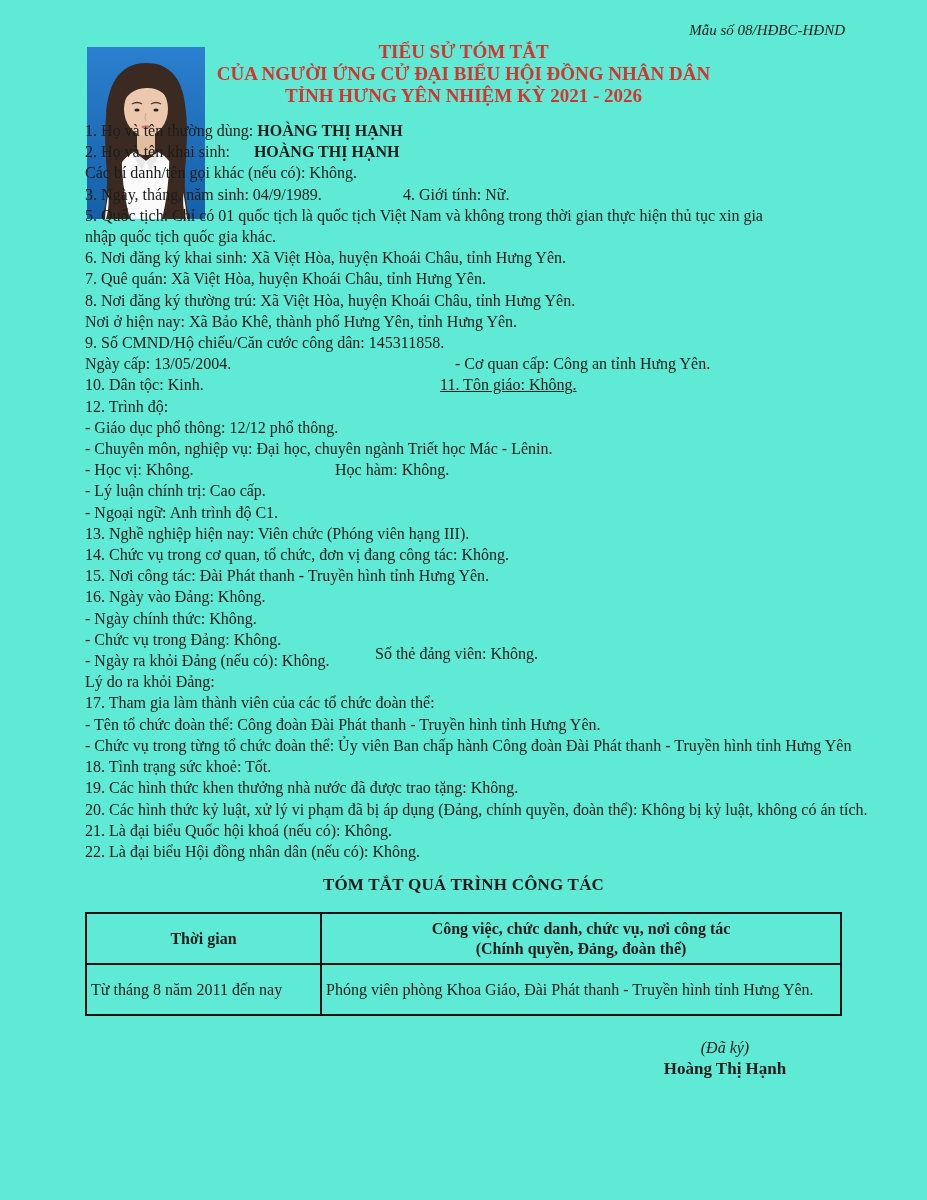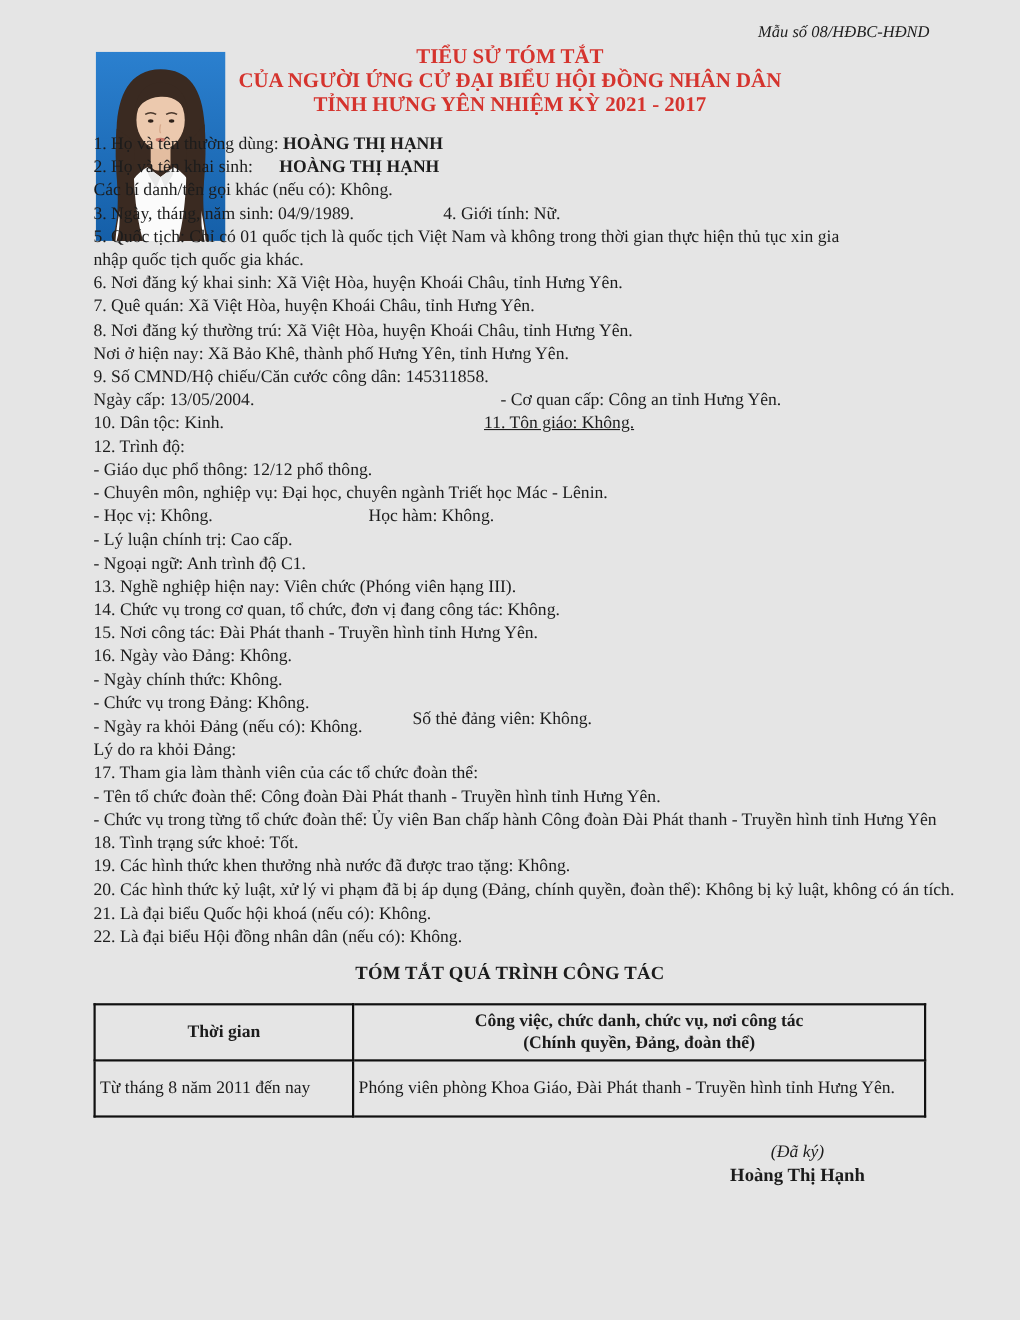--- a/index.html
+++ b/index.html
@@ -1,19 +1,19 @@
 <!DOCTYPE html>
 <html><head>
 <meta charset="utf-8">
 <style>
   html,body{margin:0;padding:0;background:#ffffff;}
   .page{
     position:relative;
     width:927px;height:1200px;
-    background:#e5e5e5;
+    background:#5eead4;
     font-family:"Liberation Serif","DejaVu Serif",serif;
     font-size:16px;color:#1c1c1c;
     overflow:hidden;
   }
   .form-code{
     position:absolute;top:22px;right:82px;
     font-style:italic;font-size:15px;
   }
   .title-block{
     position:absolute;top:41px;left:0;width:100%;
@@ -68,21 +68,21 @@
 </head>
 <body>
 
 <div class="page">
 
   <div class="form-code">Mẫu số 08/HĐBC-HĐND</div>
 
   <div class="title-block">
     <div>TIỂU SỬ TÓM TẮT</div>
     <div>CỦA NGƯỜI ỨNG CỬ ĐẠI BIỂU HỘI ĐỒNG NHÂN DÂN</div>
-    <div>TỈNH HƯNG YÊN NHIỆM KỲ 2021 - 2017</div>
+    <div>TỈNH HƯNG YÊN NHIỆM KỲ 2021 - 2026</div>
   </div>
 
   <div class="photo">
     <svg width="118" height="172" viewBox="0 0 118 172" xmlns="http://www.w3.org/2000/svg">
       <defs>
         <linearGradient id="bgG" x1="0" y1="0" x2="0" y2="1">
           <stop offset="0" stop-color="#2b80cf"></stop>
           <stop offset="1" stop-color="#155fa8"></stop>
         </linearGradient>
       </defs>

